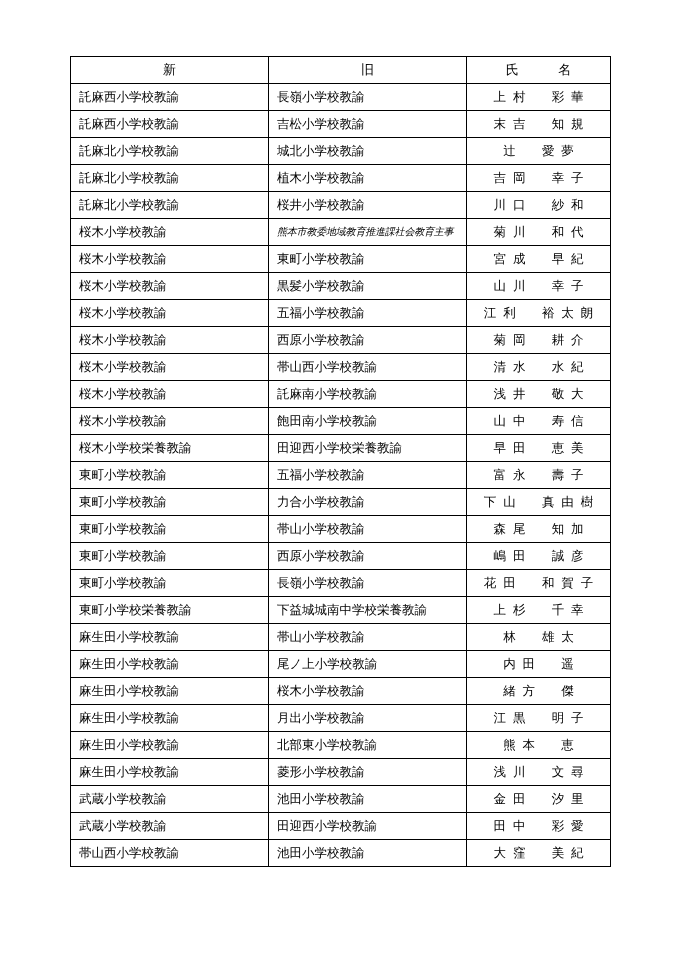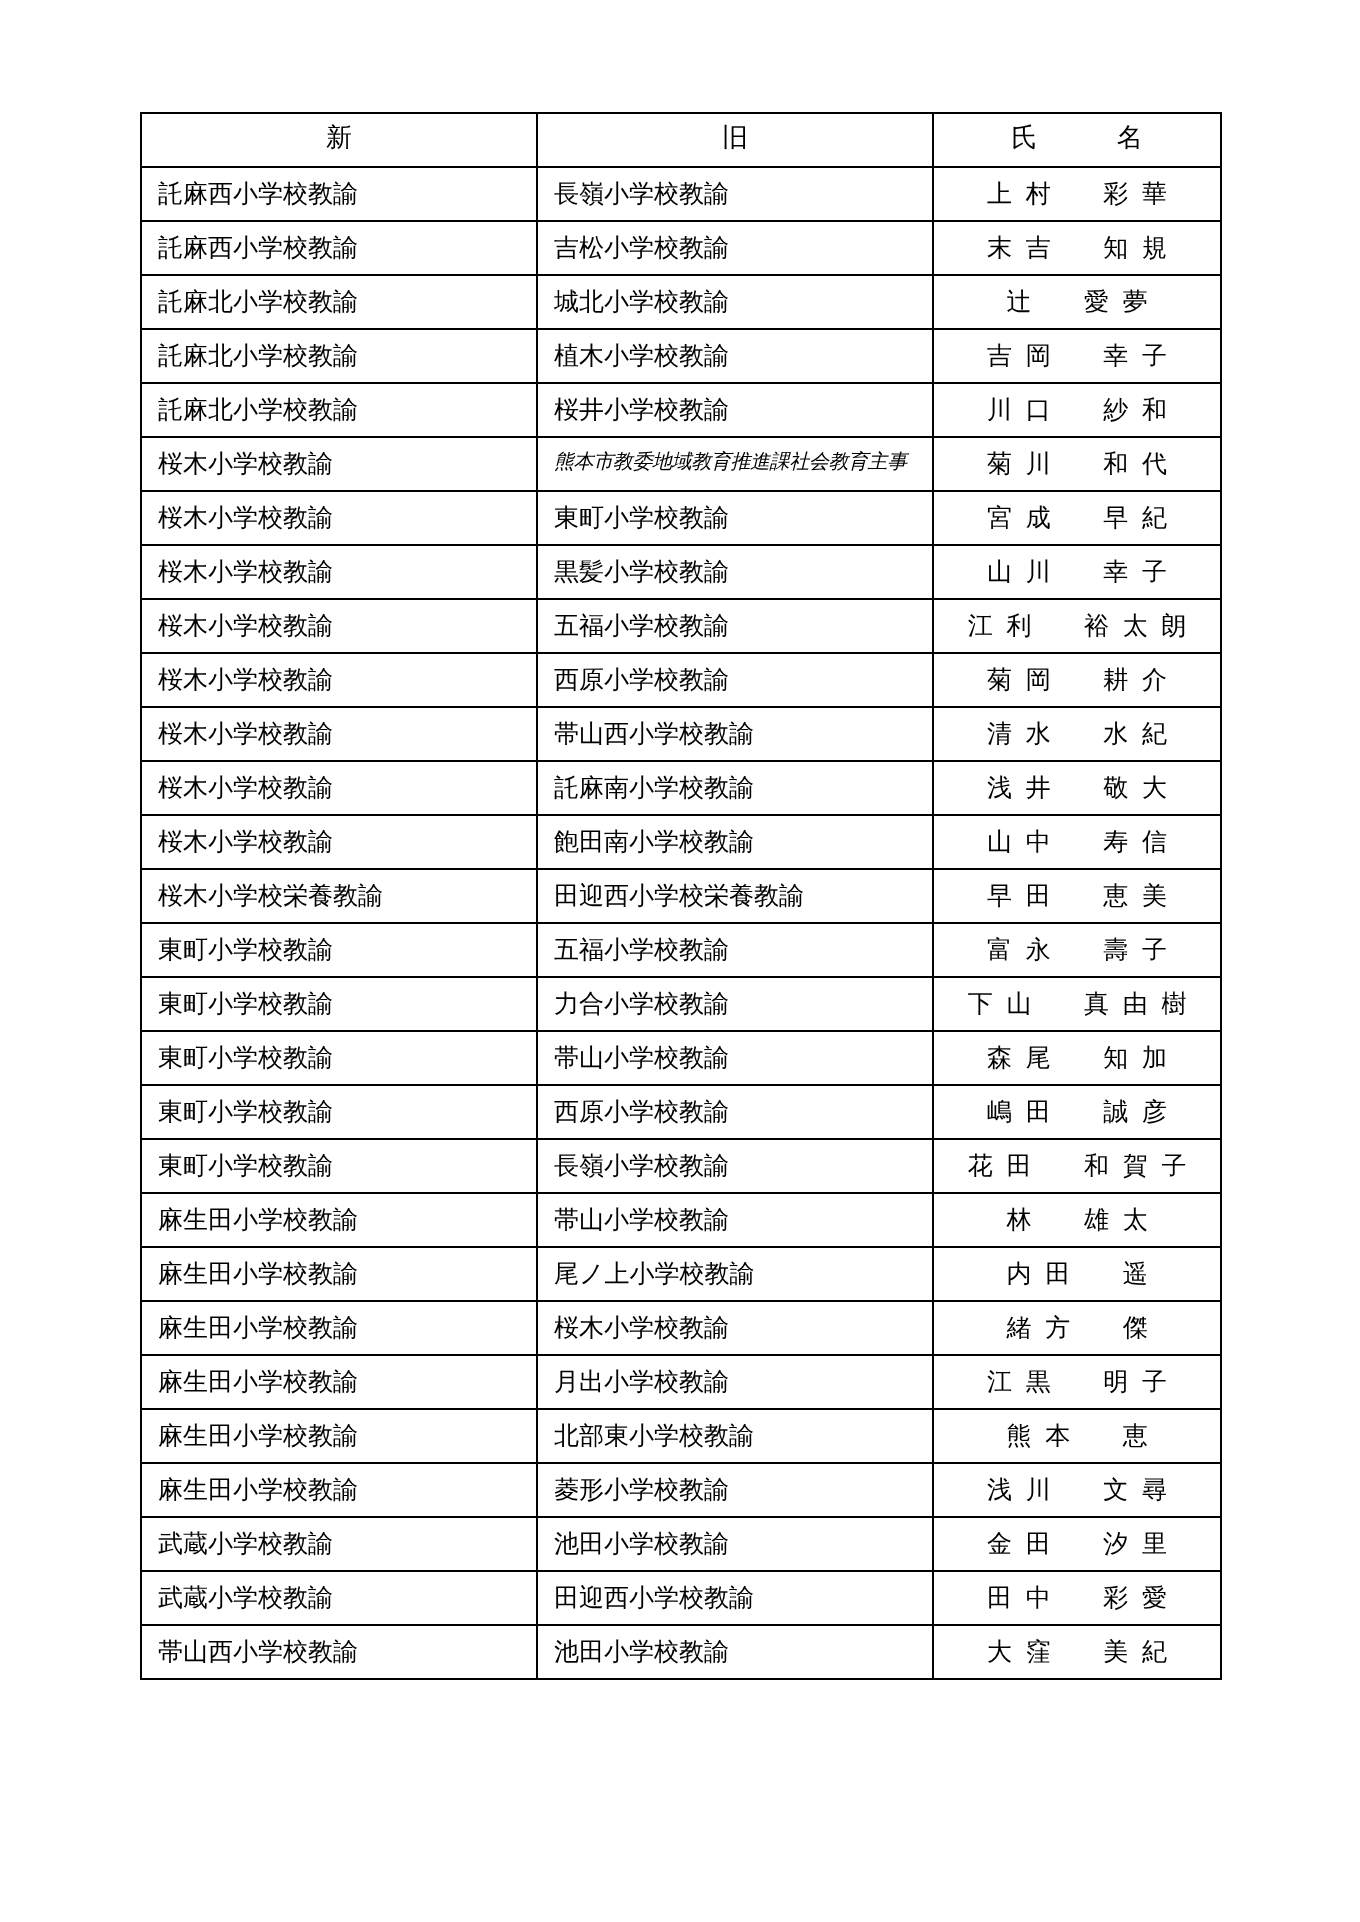--- a/index.html
+++ b/index.html
@@ -179,20 +179,25 @@
             <td class="cell-new">東町小学校教諭</td>
             <td class="cell-old">西原小学校教諭</td>
             <td class="cell-name"><span class="nm">嶋田　誠彦</span></td>
           </tr>
           <tr>
             <td class="cell-new">東町小学校教諭</td>
             <td class="cell-old">長嶺小学校教諭</td>
             <td class="cell-name"><span class="nm">花田　和賀子</span></td>
           </tr>
           <tr>
+            <td class="cell-new">東町小学校栄養教諭</td>
+            <td class="cell-old">下益城城南中学校栄養教諭</td>
+            <td class="cell-name"><span class="nm">上杉　千幸</span></td>
+          </tr>
+          <tr>
             <td class="cell-new">麻生田小学校教諭</td>
             <td class="cell-old">帯山小学校教諭</td>
             <td class="cell-name"><span class="nm">林　雄太</span></td>
           </tr>
           <tr>
             <td class="cell-new">麻生田小学校教諭</td>
             <td class="cell-old">尾ノ上小学校教諭</td>
             <td class="cell-name"><span class="nm">内田　遥</span></td>
           </tr>
           <tr>

